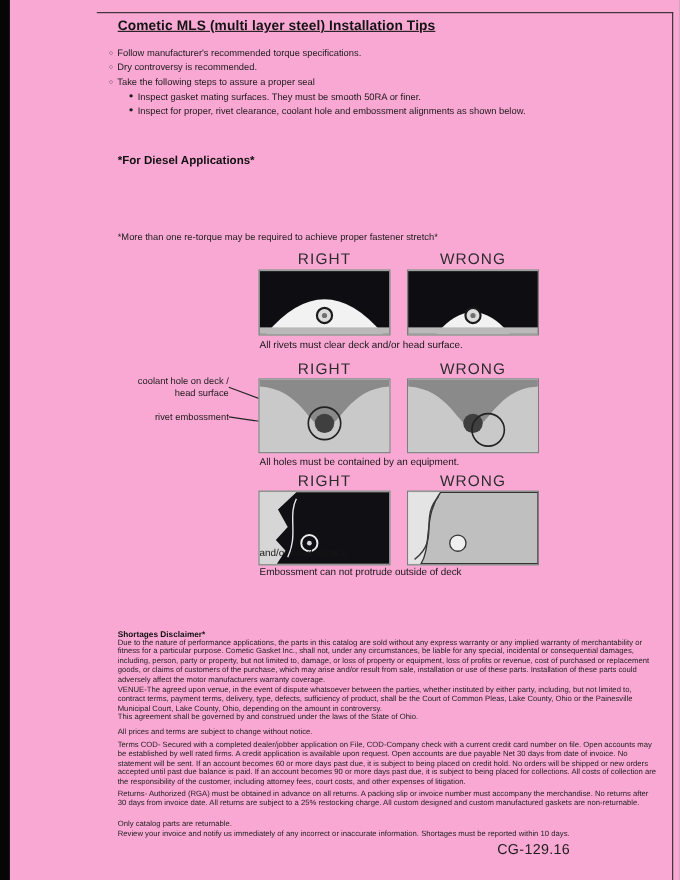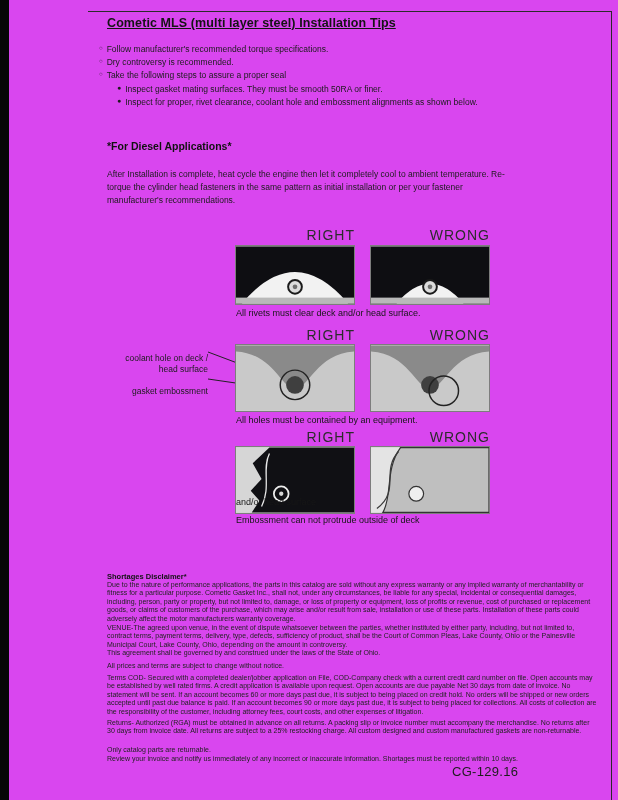--- a/index.html
+++ b/index.html
@@ -1,53 +1,53 @@
 <!DOCTYPE html>
 <html><head>
 <meta charset="utf-8">
 <style>
   * { margin:0; padding:0; box-sizing:border-box; }
   html,body { background:#9a9a9a; }
   body { font-family:"Liberation Sans", sans-serif; }
-  .page { position:relative; width:618px; height:800px; margin:0 auto; background:#d946ef; overflow:hidden; color:#141414; }
+  .page { position:relative; width:618px; height:800px; margin:0 auto; background:#f9a8d4; overflow:hidden; color:#141414; }
   .abs { position:absolute; }
   .strip { left:0; top:0; width:9px; height:800px; background:#060606; }
   .frame { left:88px; top:11px; width:524px; height:789px; border-top:1px solid #2b2b2b; border-right:1px solid #2b2b2b; }
   .title { left:107px; top:16px; font-size:12.5px; font-weight:bold; text-decoration:underline; letter-spacing:0.1px; }
   .tip { font-size:8.5px; line-height:13px; color:#1b1b1b; white-space:nowrap; }
   .bullet-glyph { display:inline-block; font-size:6px; vertical-align:1.5px; margin-right:4px; }
   .sub .bullet-glyph { font-size:7px; }
   .h2 { font-size:10.5px; font-weight:bold; color:#111;margin-top:24px; }
   .para { font-size:8.5px; line-height:13px; width:402px; color:#1b1b1b; }
-  .rw-label { width:120px; text-align:right; font-size:14px; letter-spacing:1px; color:#2c2c2c; }
+  .rw-label { width:120px; text-align:center; font-size:14px; letter-spacing:1px; color:#2c2c2c; }
   .diagram { width:120px; border:1px solid #7d7d7d; line-height:0; background:#cfcfcf; }
   .diagram svg { display:block; }
   .cap { font-size:9px; color:#161616; white-space:nowrap; }
-  .callout { font-size:8.5px; line-height:11px; text-align:right; color:#1b1b1b;margin-top:12px; }
+  .callout { font-size:8.5px; line-height:11px; text-align:right; color:#1b1b1b; }
   .wsmall { font-size:7px; line-height:8.4px; width:492px; color:#222; }
   .whead { font-size:7.5px; font-weight:bold; color:#111; }
   .code { font-size:13px; color:#1d1d1d; letter-spacing:0.3px; }
 </style>
 </head>
 <body>
 
 <div class="page">
   <div class="abs strip"></div>
   <div class="abs frame"></div>
 
   <div class="abs title">Cometic MLS (multi layer steel) Installation Tips</div>
 
   <div class="abs tip" style="left:99px; top:42px;"><span class="bullet-glyph">○</span><span>Follow manufacturer's recommended torque specifications.</span></div>
   <div class="abs tip" style="left:99px; top:55px;"><span class="bullet-glyph">○</span><span>Dry controversy is recommended.</span></div>
   <div class="abs tip" style="left:99px; top:68px;"><span class="bullet-glyph">○</span><span>Take the following steps to assure a proper seal</span></div>
   <div class="abs tip sub" style="left:117px; top:81px;"><span class="bullet-glyph">●</span><span>Inspect gasket mating surfaces.  They must be smooth 50RA or finer.</span></div>
   <div class="abs tip sub" style="left:117px; top:94px;"><span class="bullet-glyph">●</span><span>Inspect for proper, rivet clearance, coolant hole and embossment alignments as shown below.</span></div>
 
   <div class="abs h2" style="left:107px; top:116px;">*For Diesel Applications*</div>
-  <div class="abs para" style="left:107px; top:168px;">After Installation is complete, heat cycle the engine then let it completely cool to ambient temperature. Re-torque the cylinder head fasteners in the same pattern as initial installation or per your fastener manufacturer's recommendations.</div>
+  <div class="abs para" style="left:107px; top:209px;">*More than one re-torque may be required to achieve proper fastener stretch*</div>
 
   <div class="abs rw-label" style="left:235px; top:227px;">RIGHT</div>
   <div class="abs rw-label" style="left:370px; top:227px;">WRONG</div>
   <div class="abs diagram" style="left:235px; top:245px;">
     <svg viewBox="0 0 120 58" width="118" height="58" xmlns="http://www.w3.org/2000/svg">
       <rect width="120" height="58" fill="#0e0e12"></rect>
       <path d="M6,58 Q60,-6 114,58 Z" fill="#f2f2f2"></path>
       <rect y="52" width="120" height="6" fill="#b9b9b9"></rect>
       <circle cx="60" cy="41" r="7" fill="#dcdcdc" stroke="#1a1a1a" stroke-width="2"></circle>
       <circle cx="60" cy="41" r="2.4" fill="#6f6f6f"></circle>
@@ -60,21 +60,21 @@
       <rect y="52" width="120" height="6" fill="#b9b9b9"></rect>
       <circle cx="60" cy="41" r="7" fill="#dcdcdc" stroke="#1a1a1a" stroke-width="2"></circle>
       <circle cx="60" cy="41" r="2.4" fill="#6f6f6f"></circle>
     </svg>
   </div>
   <div class="abs cap" style="left:236px; top:308px;">All rivets must clear deck and/or head surface.</div>
 
   <div class="abs rw-label" style="left:235px; top:327px;">RIGHT</div>
   <div class="abs rw-label" style="left:370px; top:327px;">WRONG</div>
   <div class="abs callout" style="left:120px; top:341px; width:88px;">coolant hole on deck / head surface</div>
-  <div class="abs callout" style="left:112px; top:374px; width:96px;">gasket embossment</div>
+  <div class="abs callout" style="left:112px; top:374px; width:96px;">rivet embossment</div>
   <svg class="abs" style="left:205px; top:346px;" width="95" height="50" viewBox="0 0 95 50" xmlns="http://www.w3.org/2000/svg">
     <line x1="3" y1="6" x2="88" y2="38" stroke="#222" stroke-width="1"></line>
     <line x1="3" y1="33" x2="72" y2="43" stroke="#222" stroke-width="1"></line>
   </svg>
   <div class="abs diagram" style="left:235px; top:344px;">
     <svg viewBox="0 0 120 66" width="118" height="66" xmlns="http://www.w3.org/2000/svg">
       <rect width="120" height="66" fill="#c9c9c9"></rect>
       <path d="M0,0 H120 V6 C82,8 74,44 60,44 C46,44 38,8 0,6 Z" fill="#8a8a8a"></path>
       <circle cx="60" cy="40" r="9" fill="#3f3f3f"></circle>
       <circle cx="60" cy="40" r="15" fill="none" stroke="#222" stroke-width="1.5"></circle>

